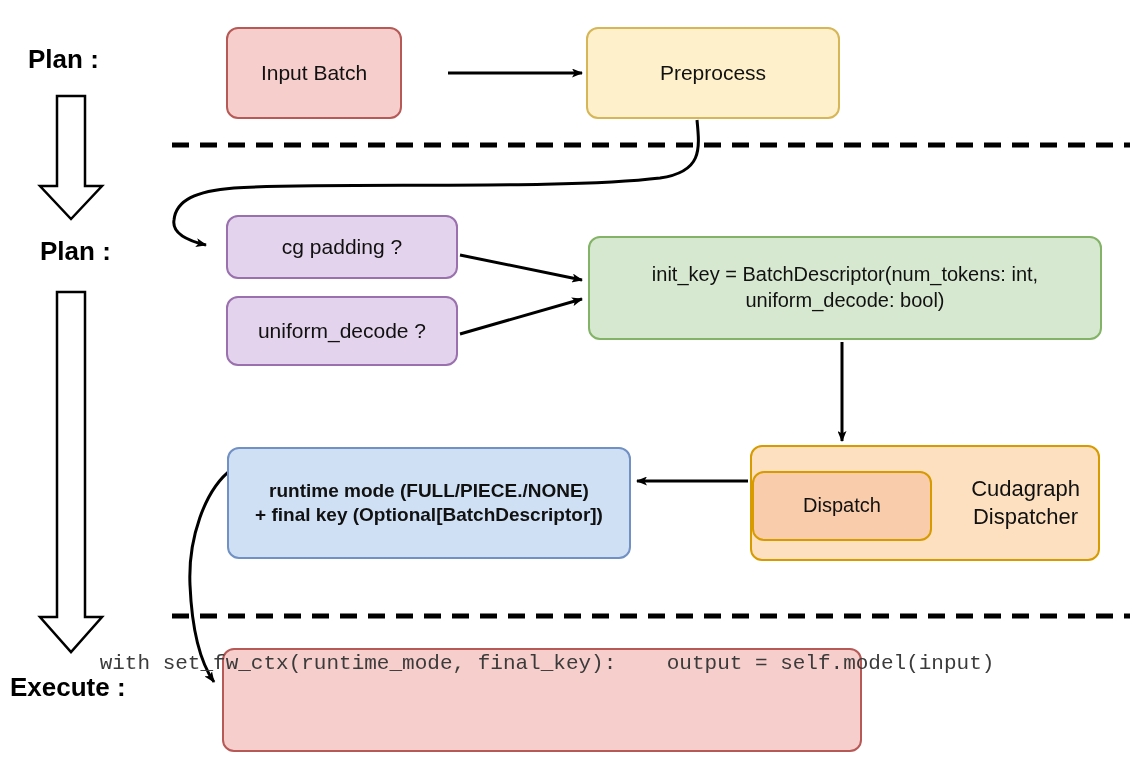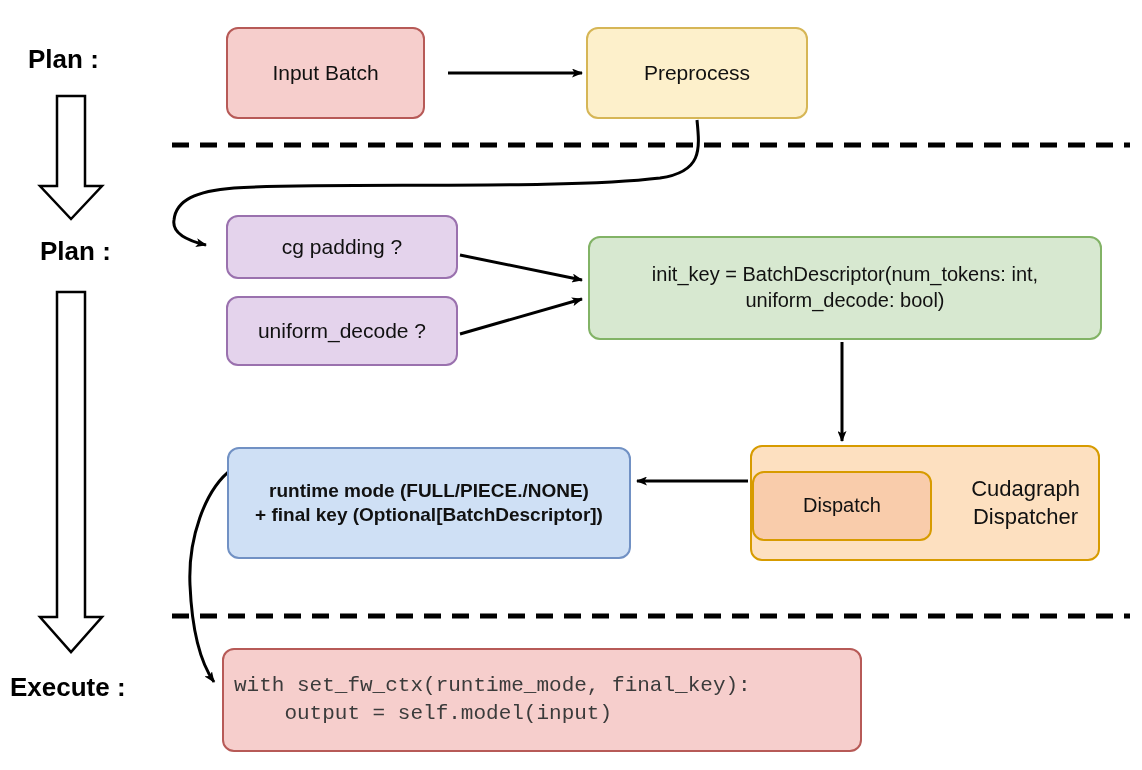--- a/index.html
+++ b/index.html
@@ -79,21 +79,21 @@
     position: absolute;
     box-sizing: border-box;
     border-style: solid;
     border-width: 2px;
     border-radius: 12px;
     font-family: "Liberation Mono", "DejaVu Sans Mono", monospace;
     font-size: 21px;
     color: #3b3b3b;
     line-height: 1.35;
     display: flex;
-    flex-direction: column;
+    flex-direction: row;
     justify-content: center;
     padding-left: 10px;
     white-space: pre;
   }
 </style>
 </head>
 <body>
 
 <div id="canvas">
 
@@ -124,25 +124,25 @@
 
     <line x1="748" y1="481" x2="637" y2="481" stroke="#000000" stroke-width="3" marker-end="url(#ah)"></line>
 
     <path d="M 232,469 C 204,490 188,540 190,585 C 192,632 200,662 214,682" fill="none" stroke="#000000" stroke-width="3" marker-end="url(#ah)"></path>
   </svg>
 
   <div class="stage-label" style="left:28px; top:44px;">Plan :</div>
   <div class="stage-label" style="left:40px; top:236px;">Plan :</div>
   <div class="stage-label" style="left:10px; top:672px;">Execute :</div>
 
-  <div class="node node-input-batch" style="left:226px; top:27px; width:199px; height:92px; background:#f6cecc; border-color:#b75a57;">
+  <div class="node node-input-batch" style="left:226px; top:27px; width:176px; height:92px; background:#f6cecc; border-color:#b75a57;">
     <span>Input Batch</span>
   </div>
 
-  <div class="node node-preprocess" style="left:586px; top:27px; width:222px; height:92px; background:#fdf0cb; border-color:#d6b656;">
+  <div class="node node-preprocess" style="left:586px; top:27px; width:254px; height:92px; background:#fdf0cb; border-color:#d6b656;">
     <span>Preprocess</span>
   </div>
 
   <div class="node node-cond" style="left:226px; top:215px; width:232px; height:64px; background:#e4d3ec; border-color:#9a71ae;">
     <span>cg padding ?</span>
   </div>
 
   <div class="node node-cond" style="left:226px; top:296px; width:232px; height:70px; background:#e4d3ec; border-color:#9a71ae;">
     <span>uniform_decode ?</span>
   </div>

